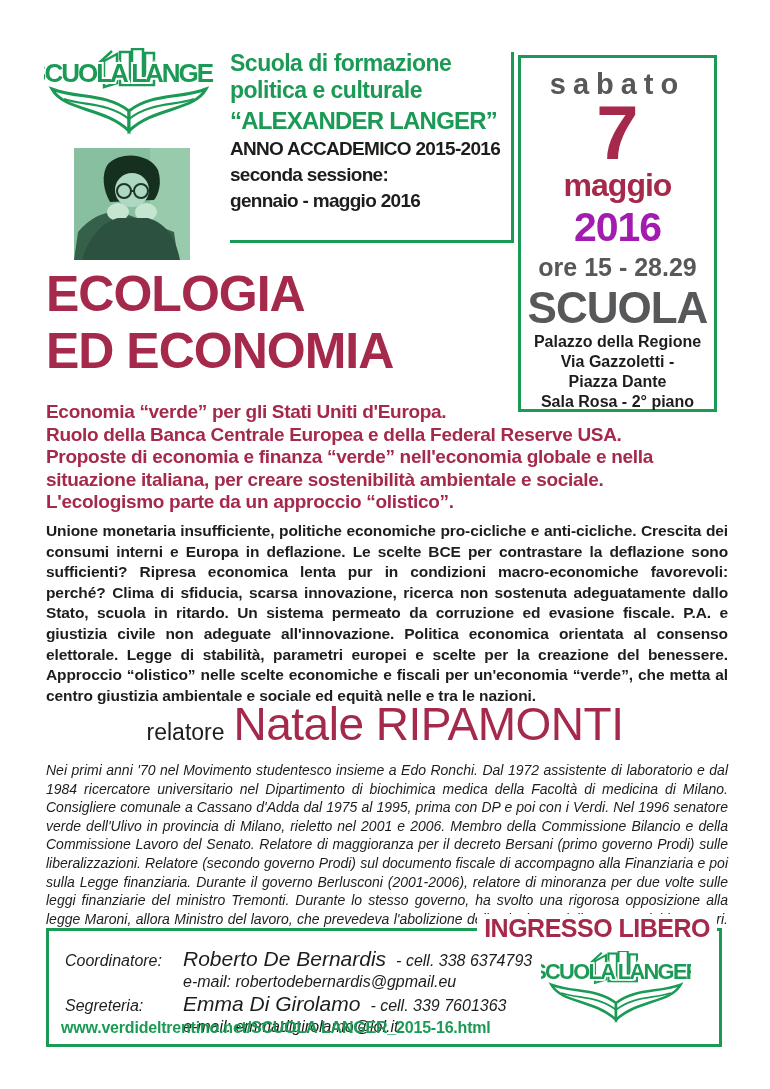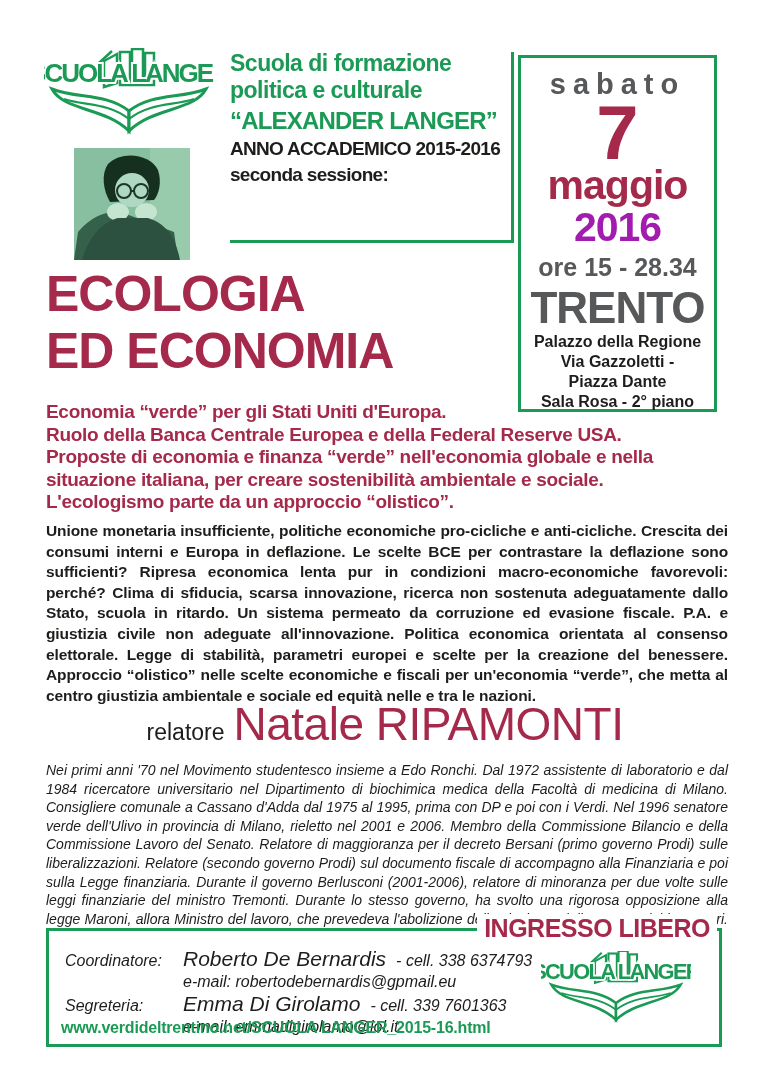--- a/index.html
+++ b/index.html
@@ -23,21 +23,21 @@
 
   
   .vrule{position:absolute;left:511px;top:52px;width:3px;height:189px;background:#1a9a55;}
   .hrule{position:absolute;left:230px;top:240px;width:284px;height:3px;background:#1a9a55;}
 
   
   .date-box{position:absolute;left:518px;top:55px;width:199px;height:357px;border:3px solid #1a9a55;
             box-sizing:border-box;text-align:center;background:#fff;}
   .db-day{color:#57585a;font-weight:bold;font-size:29px;line-height:33px;letter-spacing:7px;margin-top:10px;}
   .db-num{color:#a5294b;font-weight:bold;font-size:76px;line-height:64px;}
-  .db-month{color:#a5294b;font-weight:bold;font-size:41px;line-height:41px;letter-spacing:-1px;}
+  .db-month{color:#a5294b;font-weight:bold;font-size:32px;line-height:41px;letter-spacing:-1px;}
   .db-year{color:#a21caf;font-weight:bold;font-size:41px;line-height:43px;letter-spacing:-1px;}
   .db-time{color:#57585a;font-weight:bold;font-size:25px;line-height:31px;margin-top:3px;}
   .db-city{color:#57585a;font-weight:bold;font-size:44px;line-height:49px;letter-spacing:-1px;}
   .db-venue{color:#1d1d1b;font-weight:bold;font-size:16px;line-height:20px;}
 
   
   .title{position:absolute;left:46px;top:266px;color:#a5294b;font-weight:bold;
          font-size:50px;line-height:57px;letter-spacing:-1px;}
 
   
@@ -116,32 +116,33 @@
       <path d="M8,112 C14,90 28,74 44,70 L74,70 C94,76 102,92 106,112 Z" fill="#2c5140"></path>
     </svg>
   </div>
 
   <div class="school-block">
     <div class="school-green">Scuola di formazione</div>
     <div class="school-green">politica e culturale</div>
     <div class="school-name">“ALEXANDER LANGER”</div>
     <div class="acad">ANNO ACCADEMICO 2015-2016</div>
     <div class="acad">seconda sessione:</div>
+    <div class="acad">gennaio - maggio 2016</div>
   </div>
 
   <div class="vrule"></div>
   <div class="hrule"></div>
 
   <div class="date-box">
     <div class="db-day">sabato</div>
     <div class="db-num">7</div>
     <div class="db-month">maggio</div>
     <div class="db-year">2016</div>
-    <div class="db-time">ore 15 - 28.34</div>
-    <div class="db-city">TRENTO</div>
+    <div class="db-time">ore 15 - 28.29</div>
+    <div class="db-city">SCUOLA</div>
     <div class="db-venue">Palazzo della Regione</div>
     <div class="db-venue">Via Gazzoletti -</div>
     <div class="db-venue">Piazza Dante</div>
     <div class="db-venue">Sala Rosa - 2° piano</div>
   </div>
 
   <div class="title">
     <div>ECOLOGIA</div>
     <div>ED ECONOMIA</div>
   </div>

